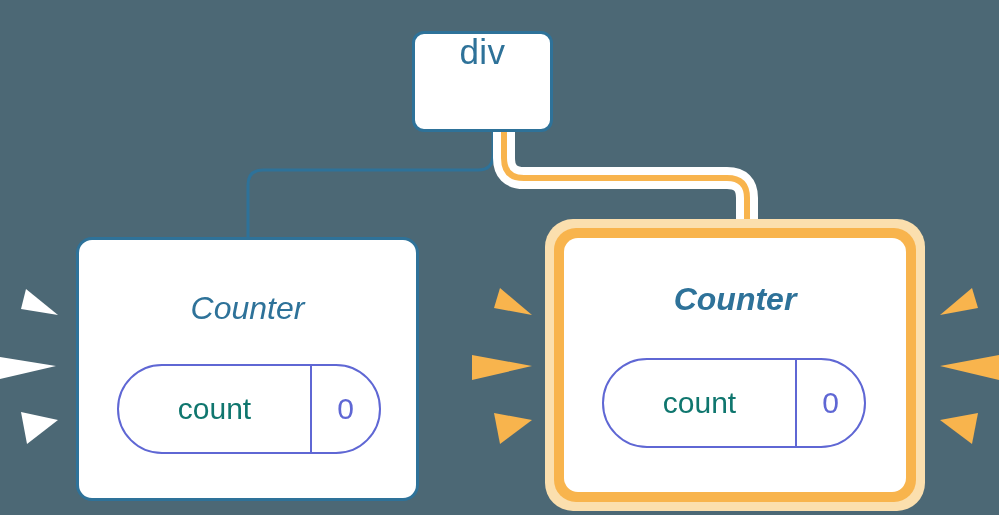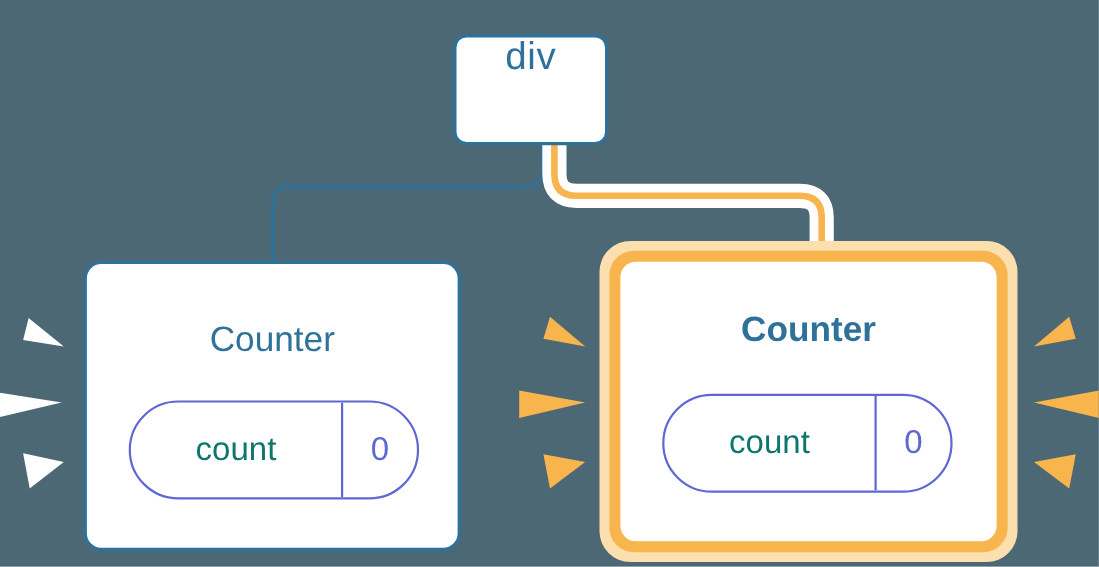--- a/index.html
+++ b/index.html
@@ -85,20 +85,21 @@
     border-radius: 14px;
     border: none;
   }
   .node-title {
     position: absolute;
     width: 100%;
     text-align: center;
     color: #2e7299;
     font-size: 32px;
     line-height: 1;
+    font-style: italic;
   }
   #counter-left .node-title { top: 52px; font-weight: 400; }
   #counter-right .node-title { top: 45px; font-weight: 700; }
 
   .pill {
     position: absolute;
     box-sizing: border-box;
     border: 2px solid #5f67d4;
     border-radius: 999px;
     display: flex;

